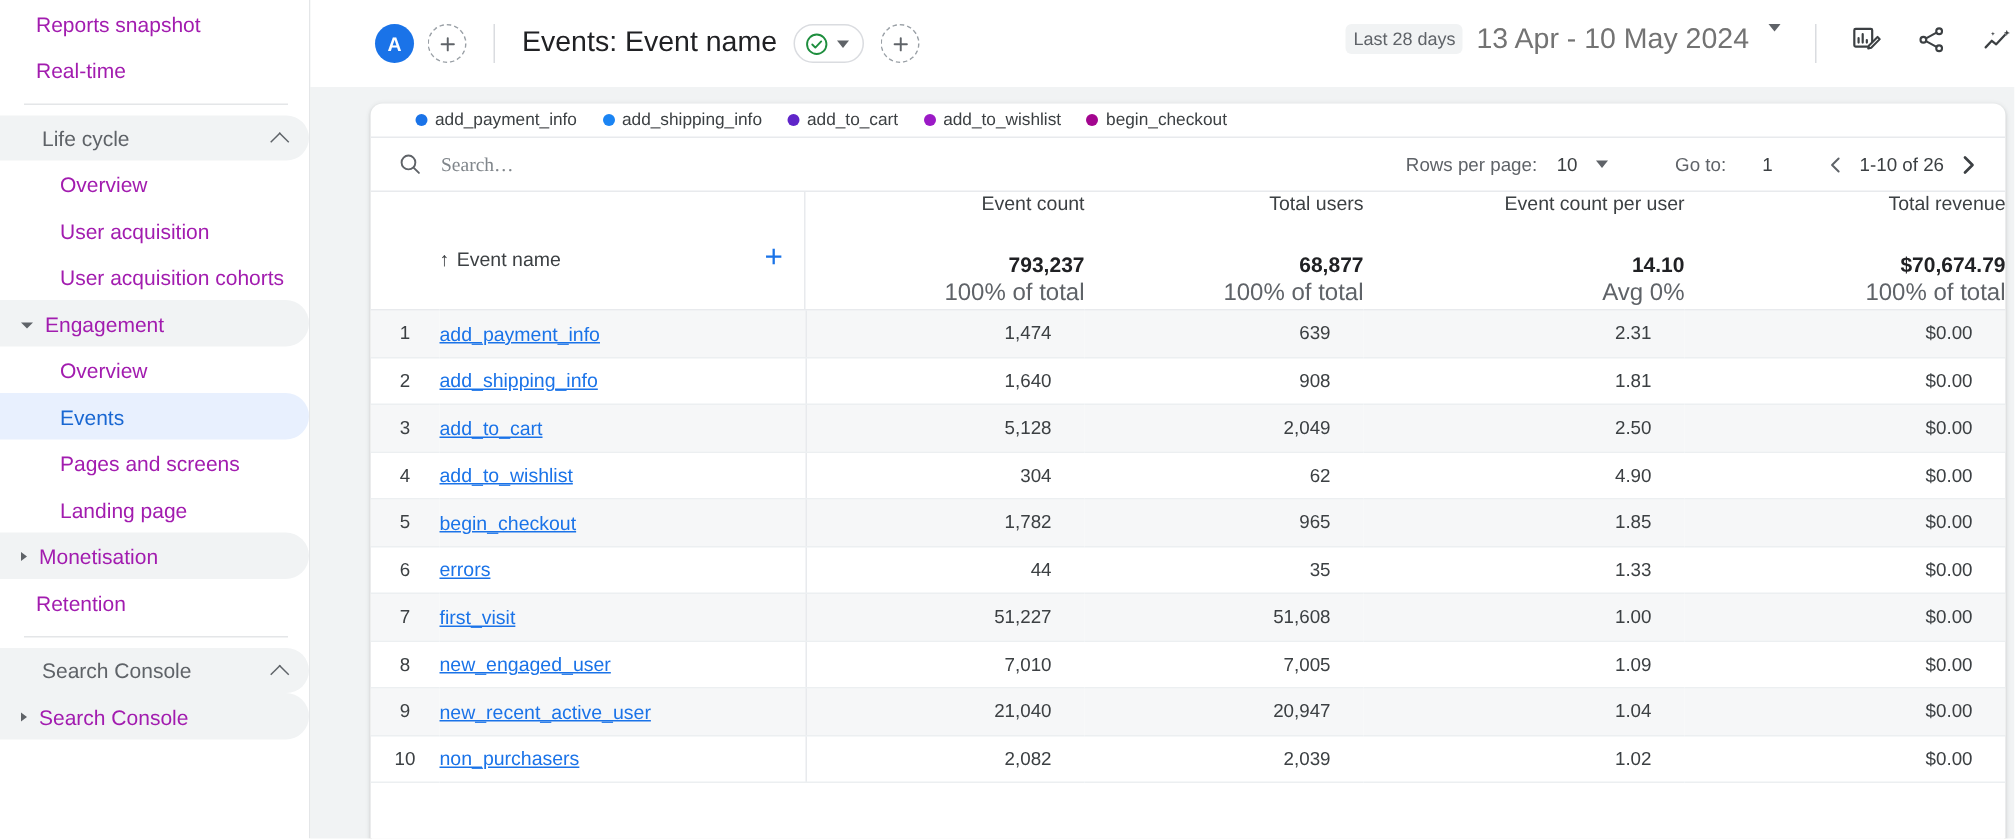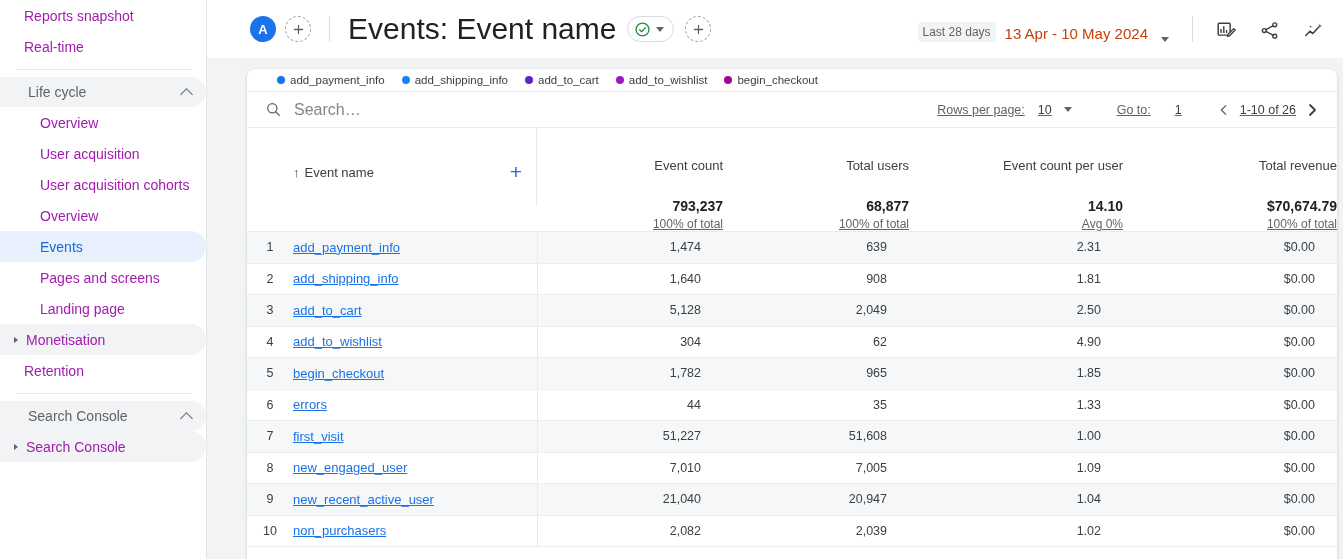--- a/index.html
+++ b/index.html
@@ -102,51 +102,50 @@
     display: flex; align-items: center; justify-content: center;
     margin-left: 9px;
     cursor: pointer;
   }
   .dashed-plus svg { display: block; }
   .hdr-sep {
     width: 1px; height: 26px; background: #dadce0;
     margin: 0 18px;
   }
   .page-title {
-    font-size: 30px; color: #202124; font-weight: normal;
+    font-size: 19px; color: #202124; font-weight: normal;
     white-space: nowrap;
   }
   .badge-pill {
     display: flex; align-items: center; gap: 2px;
     height: 26px; padding: 0 6px 0 6px;
     border: 1px solid #dadce0; border-radius: 14px;
     margin-left: 11px;
     cursor: pointer;
   }
   .check-circle { width: 17px; height: 17px; display: block; }
   .tri-down {
     width: 0; height: 0;
     border-left: 4px solid transparent;
     border-right: 4px solid transparent;
     border-top: 5px solid #5f6368;
     margin: 0 3px;
   }
   .hdr-right {
     margin-left: auto;
-    display: flex; align-items: flex-end;
-    padding-right: 18px;
+    display: flex; align-items: flex-start;
   }
   .date-chip {
     font-size: 12px; color: #5f6368;
     background: #f1f3f4; border-radius: 4px;
     padding: 3px 5px;
     white-space: nowrap;
   }
   .date-range {
-    font-size: 15px; color: #c2410c;
+    font-size: 19px; color: #737373;
     margin-left: 9px; white-space: nowrap;
   }
   .hdr-icon {
     width: 22px; height: 22px;
     margin-left: 22px; cursor: pointer;
     color: #3c4043;
   }
   .hdr-icon svg { display: block; }
 
   
@@ -184,26 +183,26 @@
     display: flex; align-items: center;
     height: 37px;
     border-top: 1px solid #e8eaed;
     border-bottom: 1px solid #e8eaed;
     padding: 0 14px 0 18px;
   }
   .search-box { display: flex; align-items: center; gap: 10px; flex: 1; }
   .search-icon { width: 17px; height: 17px; color: #5f6368; flex: none; }
   .search-input {
     border: none; outline: none;
-    font-family: Liberation Sans, sans-serif;
-    font-size: 16px; color: #3c4043;
+    font-family: Liberation Serif, serif;
+    font-size: 13px; color: #3c4043;
     background: transparent; width: 260px;
   }
   .search-input::placeholder { color: #80868b; }
-  .pager { display: flex; align-items: center; font-size: 12.5px; color: #5f6368; white-space: nowrap; text-decoration: underline; }
+  .pager { display: flex; align-items: center; font-size: 12.5px; color: #5f6368; white-space: nowrap; }
   .pager .lbl { color: #5f6368; }
   .rows-select {
     display: flex; align-items: center; gap: 9px;
     margin-left: 13px; cursor: pointer; color: #3c4043;
   }
   .goto-val { margin-left: 24px; color: #3c4043; }
   .goto-lbl { margin-left: 42px; }
   .arrow-btn {
     width: 22px; height: 22px;
     display: flex; align-items: center; justify-content: center;
@@ -240,23 +239,23 @@
   .dim-head .sortarrow { font-size: 13px; color: #3c4043; margin-right: 5px; }
   .dim-head .plus {
     margin-left: auto; color: #1a73e8;
     font-size: 21px; line-height: 14px; cursor: pointer; font-weight: 400;
   }
   .metric-head {
     text-align: right;
     padding: 10px 22px 0 0;
     height: 78px;
   }
-  .metric-head .mname { font-size: 13px; color: #3c4043; margin-top: 30px; }
+  .metric-head .mname { font-size: 13px; color: #3c4043; }
   .metric-head .mtotal { font-size: 14px; color: #202124; font-weight: bold; margin-top: 25px; }
-  .metric-head .msub { font-size: 12px; color: #5f6368; margin-top: 3px; text-decoration: underline; }
+  .metric-head .msub { font-size: 16px; color: #5f6368; margin-top: 3px; }
 
   tr.drow td { height: 31.5px; border-bottom: 1px solid #eceff1; padding: 0; }
   tr.drow.odd td { background: #f6f7f8; }
   tr.drow .rank { font-size: 12.5px; color: #3c4043; text-align: center; }
   tr.drow .ename {
     font-size: 13px; padding-left: 0px;
     border-right: 1px solid #e8eaed;
     height: 31.5px;
   }
   tr.drow .ename a {
@@ -286,20 +285,24 @@
           <span class="chevron-up"></span>
         </div>
         <div class="nav-item lvl2">
           <span class="lbl">Overview</span>
         </div>
         <div class="nav-item lvl2">
           <span class="lbl">User acquisition</span>
         </div>
         <div class="nav-item lvl2">
           <span class="lbl">User acquisition cohorts</span>
+        </div>
+        <div class="nav-item group lvl1">
+          <span class="caret open"></span>
+          <span class="lbl">Engagement</span>
         </div>
         <div class="nav-item lvl2">
           <span class="lbl">Overview</span>
         </div>
         <div class="nav-item lvl2 selected">
           <span class="lbl">Events</span>
         </div>
         <div class="nav-item lvl2">
           <span class="lbl">Pages and screens</span>
         </div>

